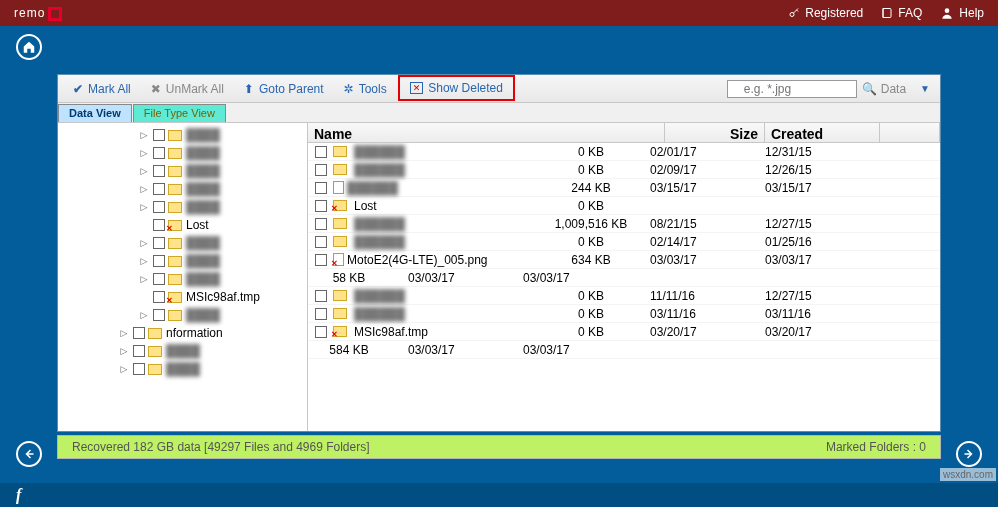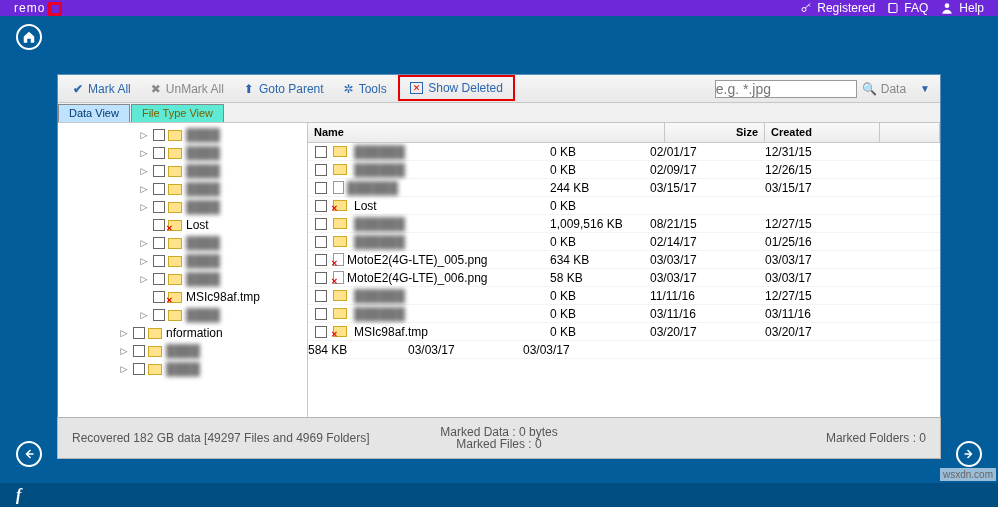--- a/index.html
+++ b/index.html
@@ -1,58 +1,58 @@
 <!DOCTYPE html>
 <html><head>
 <meta charset="utf-8">
 <style>
 *{margin:0;padding:0;box-sizing:border-box;font-family:"Segoe UI",Arial,sans-serif;font-size:12px}
 body{background:#035d9b;width:998px;height:507px;overflow:hidden;position:relative}
-.top-bar{height:16px;background:#6d28d9;display:flex;align-items:center;color:#fff;padding:0 14px}
+.top-bar{height:26px;background:#7f1d1d;display:flex;align-items:center;color:#fff;padding:0 14px}
 .logo{font-size:22px;font-weight:300;letter-spacing:1px;display:flex;align-items:center;gap:2px}
 .logo-sq{width:14px;height:14px;border:3px solid #e4002b;display:inline-block;margin-left:1px;margin-top:1px}
-.top-right{margin-left:auto;display:flex;gap:12px;align-items:center}
+.top-right{margin-left:auto;display:flex;gap:18px;align-items:center}
 .top-link{display:flex;align-items:center;gap:5px;color:#fff;cursor:pointer}
 .home-row{height:42px;display:flex;align-items:center;padding-left:16px}
 .circ{width:26px;height:26px;border:2px solid #fff;border-radius:50%;display:flex;align-items:center;justify-content:center;cursor:pointer}
 .panel{position:absolute;left:57px;top:74px;right:57px;bottom:75px;background:#fff;border:1px solid #5a8fb3;display:flex;flex-direction:column}
 .toolbar{height:28px;background:linear-gradient(#f6f6f6,#e8e8e8);border-bottom:1px solid #c7c7c7;display:flex;align-items:center;padding-left:6px;gap:2px}
 .tbtn{display:flex;align-items:center;gap:5px;padding:2px 9px;color:#2a66ae;cursor:pointer;white-space:nowrap}
 .tbtn.gray{color:#888}
 .tbtn.hl{border:2px solid #e40000;padding:4px 10px;margin-top:-2px}
 .search-box{margin-left:auto;display:flex;align-items:center;gap:6px;padding-right:10px}
-.search-box input{width:142px;height:18px;border:1px solid #999;padding:0 0;font-size:14px;color:#999}
+.search-box input{width:130px;height:18px;border:1px solid #999;padding:0 16px;font-size:12px;color:#999}
 .find{color:#888;display:flex;align-items:center;gap:3px;cursor:pointer}
 .tri{color:#2a66ae;font-size:10px;margin-left:8px;cursor:pointer}
 .tabs{height:20px;background:#f0f0f0;display:flex;border-bottom:1px solid #c7c7c7}
 .tab{padding:2px 10px;border:1px solid #888;border-bottom:none;margin-right:1px;margin-top:1px;cursor:pointer;font-size:11px}
-.tab.active{background:#bfe2ff;font-weight:normal;color:#003a6f}
+.tab.active{background:#bfe2ff;font-weight:bold;color:#003a6f}
 .tab.ina{background:#5eead4;color:#7a6000}
 .content{flex:1;display:flex;overflow:hidden}
 .tree{width:250px;border-right:1px solid #c7c7c7;overflow-y:auto;padding-top:3px;background:#fff}
 .trow{display:flex;align-items:center;height:18px;padding-left:4px;white-space:nowrap}
 .exp{width:12px;text-align:center;color:#666;font-size:9px}
 .cb{width:12px;height:12px;border:1px solid #666;margin:0 3px;flex-shrink:0}
 .fld{width:14px;height:11px;background:#ffe38a;border:1px solid #cfa926;margin-right:4px;flex-shrink:0;position:relative}
 .fld.x::after{content:"✕";position:absolute;font-size:8px;color:#d00;left:-3px;bottom:-3px;font-weight:bold}
 .trow span.lbl{filter:blur(2px);color:#777}
 .trow span.clear{color:#000}
 .files{flex:1;display:flex;flex-direction:column;background:#fff}
 .fhdr{height:20px;background:linear-gradient(#f9f9f9,#ececec);border-bottom:1px solid #c7c7c7;display:flex}
-.fhdr div{border-right:1px solid #c7c7c7;padding:3px 6px;font-weight:bold;font-size:11px}
+.fhdr div{border-right:1px solid #c7c7c7;padding:3px 6px;font-weight:bold;font-size:14px}
 .c-n{flex:1}.c-s{width:100px;text-align:right}.c-m{width:115px}.c-c{width:115px}.c-x{width:60px}
 .fbody{flex:1;overflow-y:auto}
 .frow{display:flex;height:18px;align-items:center;border-bottom:1px solid #f4f4f4}
 .frow .c-n{display:flex;align-items:center;gap:3px;padding-left:4px}
-.frow .c-s{padding-right:18px;text-align:left}
+.frow .c-s{padding-right:18px;text-align:center}
 .fic{width:14px;height:11px;background:#ffe38a;border:1px solid #cfa926;flex-shrink:0;position:relative}
 .fic.file{background:#fff;border:1px solid #999;height:13px;width:11px}
 .fic.x::after{content:"✕";position:absolute;font-size:8px;color:#d00;left:-3px;bottom:-3px;font-weight:bold}
 .frow span.bl{filter:blur(2px);color:#777}
-.status{position:absolute;left:57px;right:57px;bottom:48px;height:42px;background:#e5e5e5;border:1px solid #b4b4b4;display:flex;align-items:center;padding:0 14px;font-size:11px;color:#555}
+.status{position:absolute;left:57px;right:57px;bottom:48px;height:24px;background:#bef264;border:1px solid #b4b4b4;display:flex;align-items:center;padding:0 14px;font-size:11px;color:#555}
 .status .mid{position:absolute;left:50%;transform:translateX(-50%);text-align:center;line-height:12px}
 .status .rt{margin-left:auto}
 .nav-back{position:absolute;left:16px;bottom:40px}
 .nav-fwd{position:absolute;right:16px;bottom:40px}
 .foot{position:absolute;bottom:0;left:0;right:0;height:24px;background:#004e82;display:flex;align-items:center;padding-left:16px;color:#fff}
 .wm{position:absolute;right:2px;bottom:26px;font-size:10px;color:#666;background:rgba(255,255,255,.6);padding:1px 3px}
 svg{display:block}
 </style>
 </head>
 <body>
@@ -296,25 +296,20 @@
               <span class="cb"></span>
               <span class="fic file x"></span>
               <span class="">MotoE2(4G-LTE)_005.png</span>
             </div>
             <div class="c-s">634 KB</div>
             <div class="c-m">03/03/17</div>
             <div class="c-c">03/03/17</div>
             <div class="c-x"></div>
           </div>
           <div class="frow">
-            <div class="c-n">
-              <span class="cb"></span>
-              <span class="fic file x"></span>
-              <span class="">MotoE2(4G-LTE)_006.png</span>
-            </div>
             <div class="c-s">58 KB</div>
             <div class="c-m">03/03/17</div>
             <div class="c-c">03/03/17</div>
             <div class="c-x"></div>
           </div>
           <div class="frow">
             <div class="c-n">
               <span class="cb"></span>
               <span class="fic fld"></span>
               <span class="bl">██████</span>
@@ -352,24 +347,20 @@
             <div class="c-c">03/03/17</div>
             <div class="c-x"></div>
           </div>
         </div>
     </div>
   </div>
 </div>
 
 <div class="status">
   <span>Recovered 182 GB data [49297 Files and 4969 Folders]</span>
-  <div class="mid">
-    <div>Marked Data : 0 bytes</div>
-    <div>Marked Files : 0</div>
-  </div>
   <span class="rt">Marked Folders : 0</span>
 </div>
 
 <div class="circ nav-back">
   <svg width="12" height="12" viewBox="0 0 24 24" fill="none" stroke="#fff" stroke-width="3">
       <path d="M15 4l-8 8 8 8M7 12h14"></path>
     </svg>
 </div>
 <div class="circ nav-fwd">
   <svg width="12" height="12" viewBox="0 0 24 24" fill="none" stroke="#fff" stroke-width="3">

